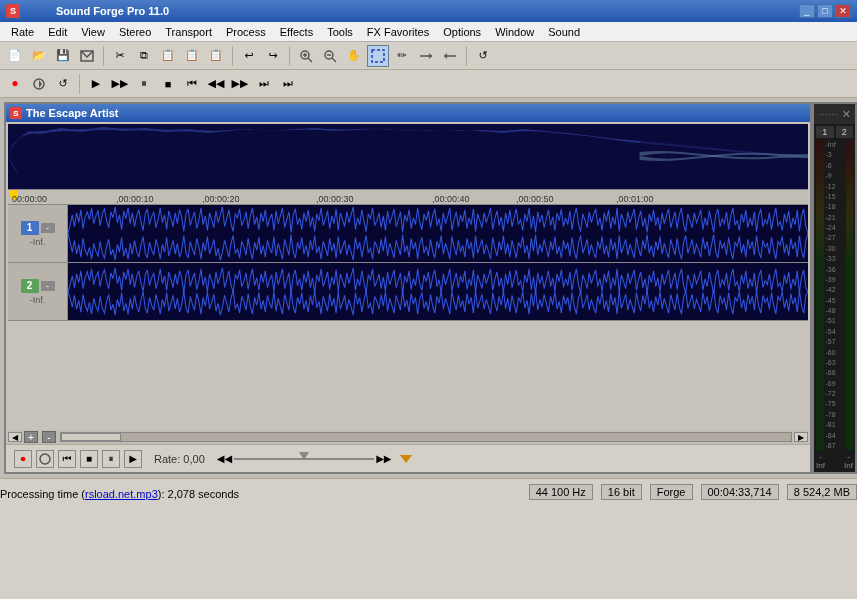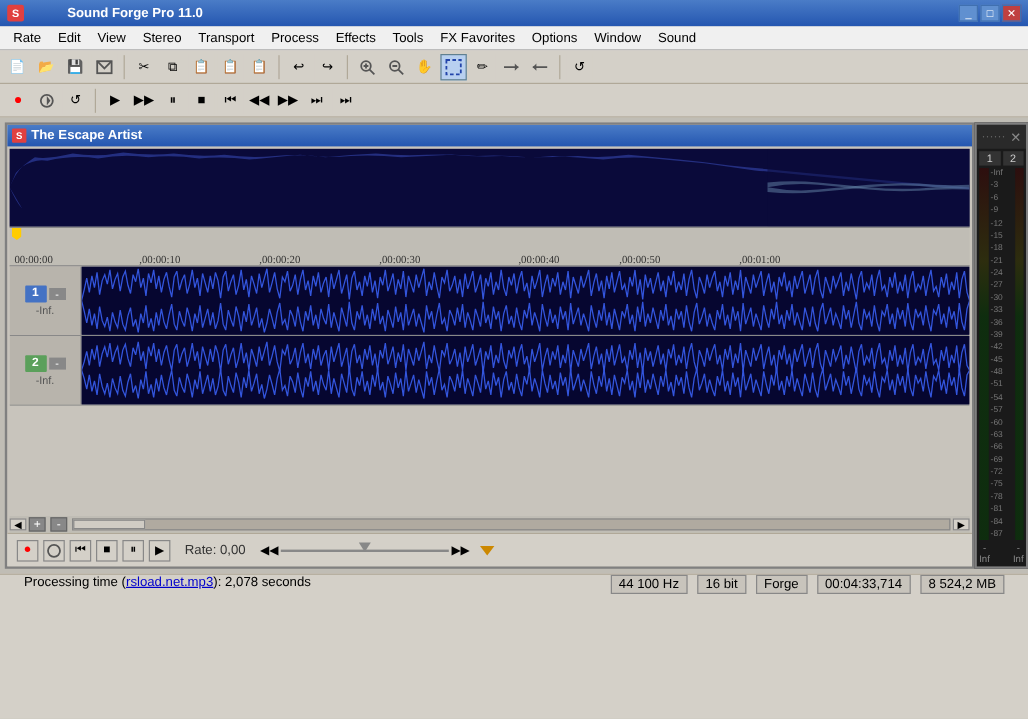--- a/index.html
+++ b/index.html
@@ -122,29 +122,28 @@
       background: #1a1a4a;
       height: 65px;
       margin: 2px 2px 0 2px;
       position: relative;
       overflow: hidden;
     }
 
     
     #timeline-ruler {
       background: #c0bdb5;
-      height: 33px;
+      height: 16px;
       margin: 0 2px;
       display: flex;
       align-items: flex-end;
       padding: 0 2px;
       position: relative;
       border-top: 1px solid #888;
       border-bottom: 1px solid #888;
-      font-family: Liberation Serif, serif;
     }
     .ruler-marker {
       position: absolute;
       bottom: 0;
       font-size: 9px;
       color: #333;
     }
 
     
     #tracks-area {
@@ -267,22 +266,22 @@
       border: 1px solid #888;
       display: flex; align-items: center; justify-content: center;
       font-size: 8px;
     }
 
     
     #status-bar {
       background: #d4d0c8;
       height: 22px;
       display: flex;
-      align-items: flex-start;
-      padding: 0 20px;
+      align-items: flex-end;
+      padding: 0 0;
       border-top: 1px solid #b0a898;
       font-size: 11px;
       gap: 8px;
     }
     .status-segment {
       border: 1px solid #888;
       background: #c8c4bc;
       padding: 1px 6px;
       font-size: 11px;
       height: 16px;
@@ -467,21 +466,21 @@
         <rect x="600" y="0" width="160" height="65" fill="#0a0a3a" opacity="0.5"></rect>
         <path d="M600,32 Q620,28 640,30 Q660,32 680,34 Q700,36 720,35 Q740,33 760,34 L760,32 Q740,31 720,33 Q700,34 680,32 Q660,30 640,28 Q620,26 600,28 Z" fill="#6688aa" opacity="0.5"></path>
         <path d="M600,32 Q620,36 640,34 Q660,32 680,30 Q700,28 720,29 Q740,31 760,30 L760,32 Q740,33 720,31 Q700,30 680,32 Q660,34 640,36 Q620,38 600,36 Z" fill="#6688aa" opacity="0.5"></path>
       </svg>
     </div>
 
     <div id="timeline-ruler" style="position:relative;">
       <div class="yellow-marker"></div>
       <span class="ruler-marker" style="left:4px">00:00:00</span>
       <span class="ruler-marker" style="left:108px">,00:00:10</span>
-      <span class="ruler-marker" style="left:208px">,00:00:20</span>
+      <span class="ruler-marker" style="left:194px">,00:00:20</span>
       <span class="ruler-marker" style="left:308px">,00:00:30</span>
       <span class="ruler-marker" style="left:424px">,00:00:40</span>
       <span class="ruler-marker" style="left:508px">,00:00:50</span>
       <span class="ruler-marker" style="left:608px">,00:01:00</span>
     </div>
 
     <div id="tracks-area">
 
       <div class="track">
         <div class="track-header">

